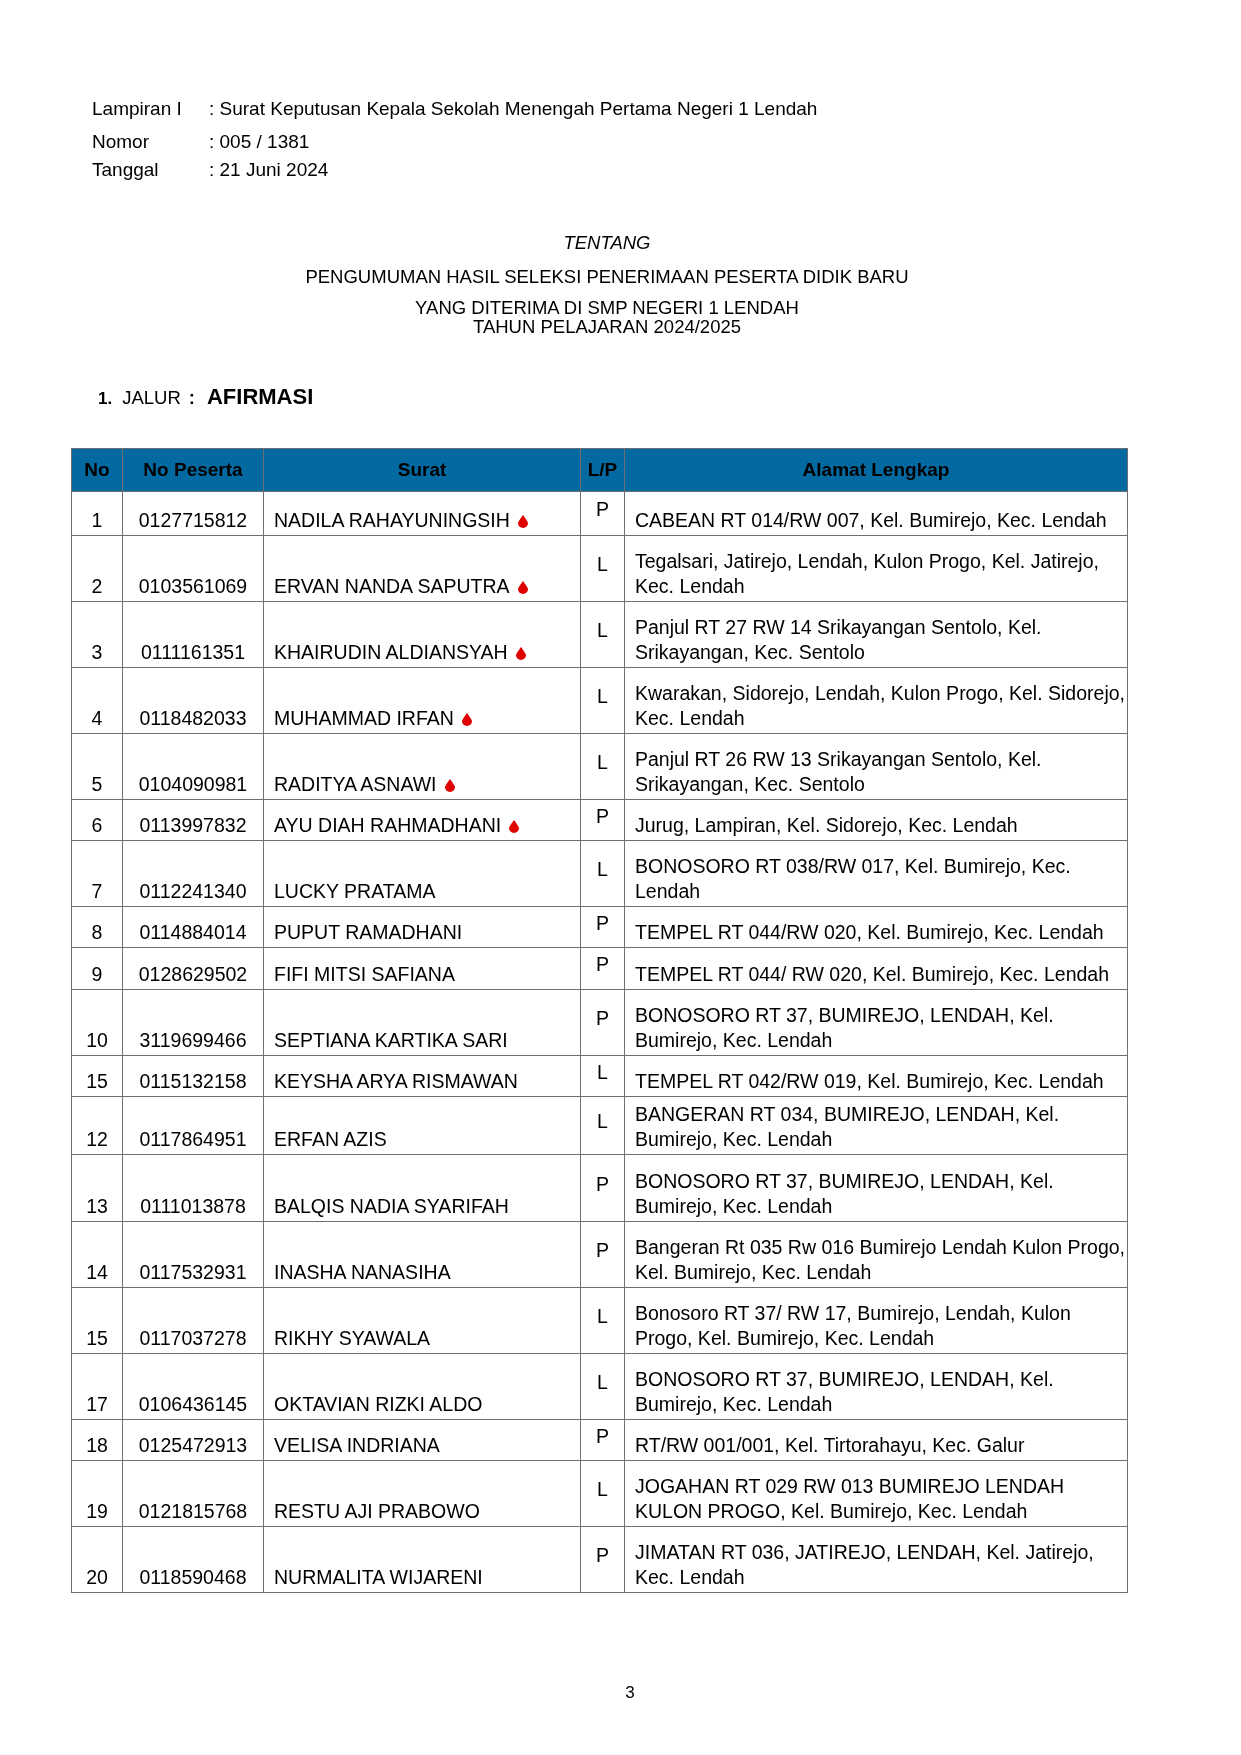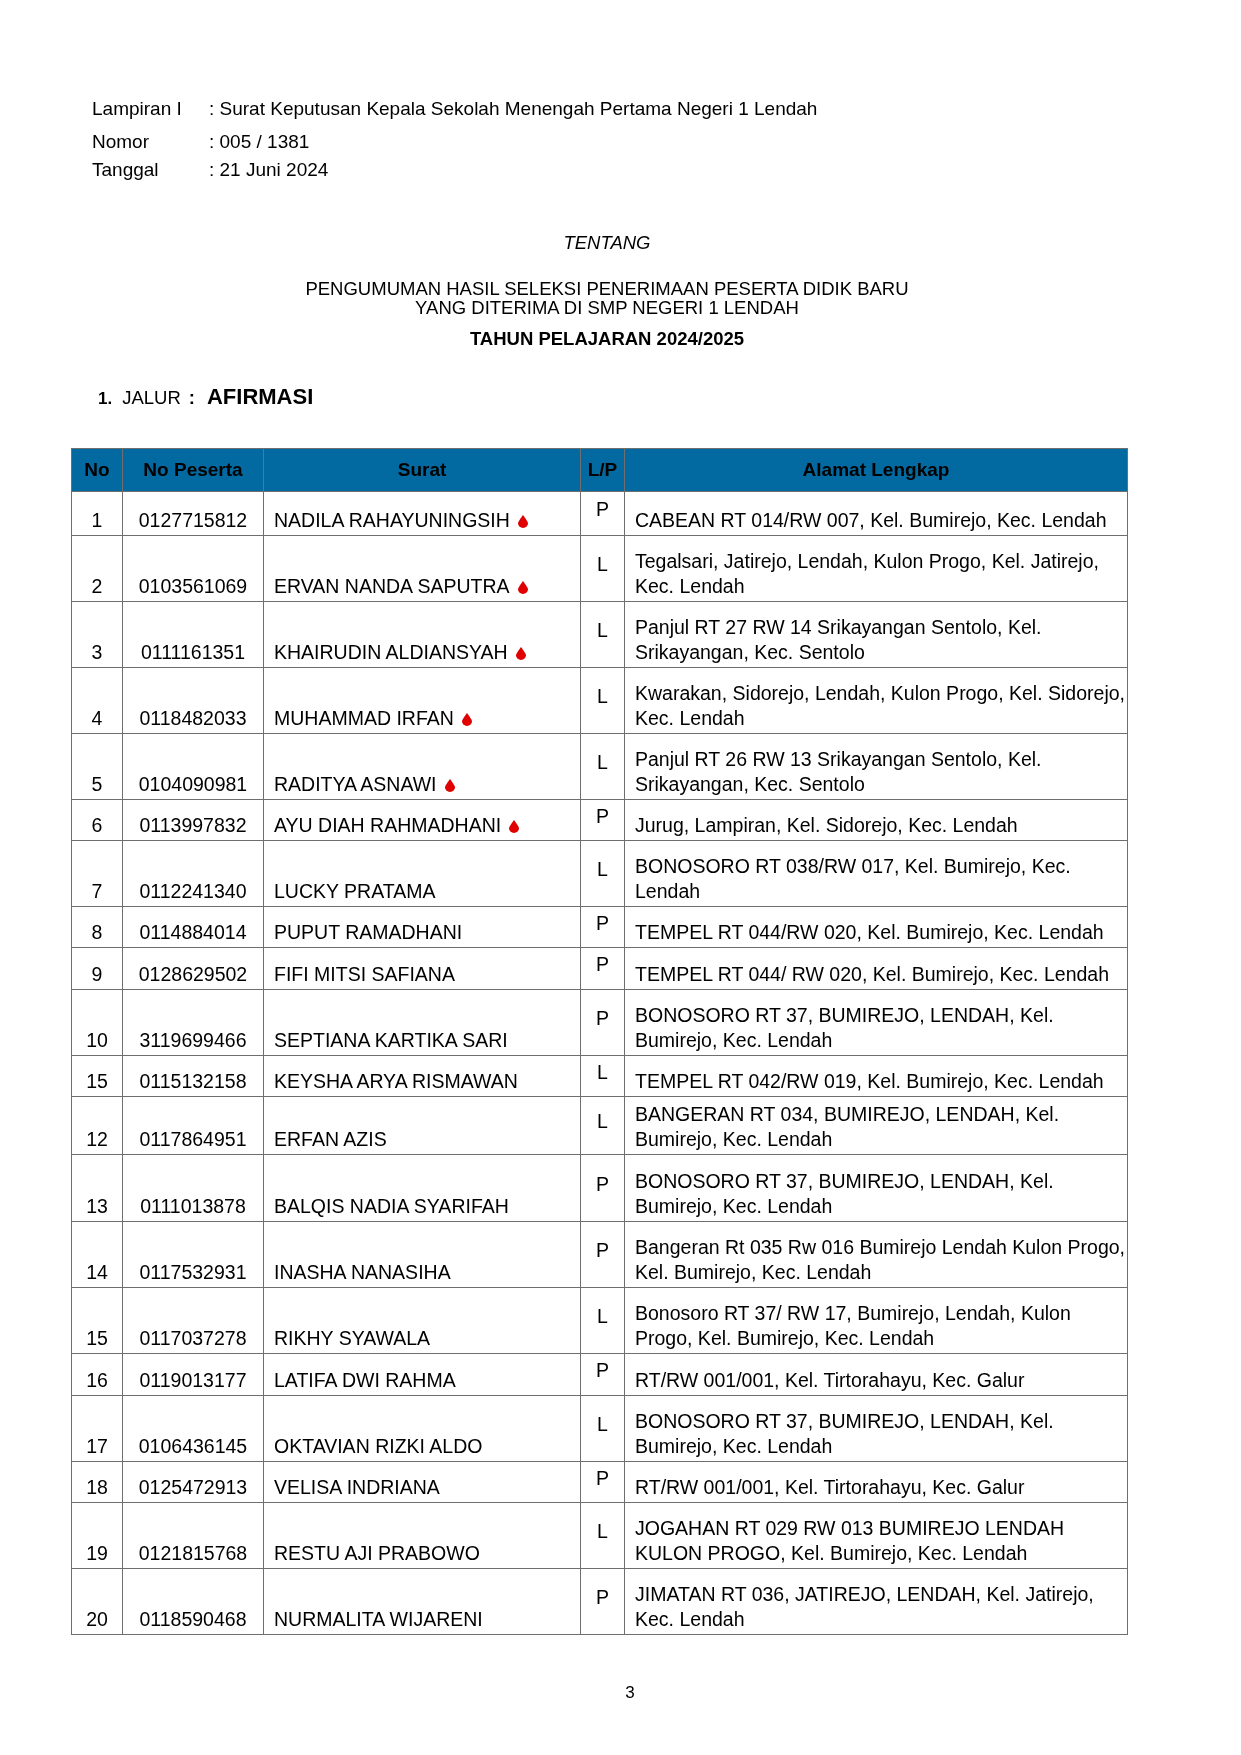--- a/index.html
+++ b/index.html
@@ -37,23 +37,23 @@
     <span class="lbl">Nomor</span>
     <span class="val">: 005 / 1381</span>
   </div>
   <div class="meta" style="top:159px;">
     <span class="lbl">Tanggal</span>
     <span class="val">: 21 Juni 2024</span>
   </div>
 </div>
 
 <div class="center" style="top:232px;font-style:italic;">TENTANG</div>
-<div class="center" style="top:278px;">PENGUMUMAN HASIL SELEKSI PENERIMAAN PESERTA DIDIK BARU</div>
+<div class="center" style="top:266px;">PENGUMUMAN HASIL SELEKSI PENERIMAAN PESERTA DIDIK BARU</div>
 <div class="center" style="top:297px;">YANG DITERIMA DI SMP NEGERI 1 LENDAH</div>
-<div class="center" style="top:328px;font-weight:bold;">TAHUN PELAJARAN 2024/2025</div>
+<div class="center" style="top:316px;">TAHUN PELAJARAN 2024/2025</div>
 
 <div class="jalur">
   <span class="num">1.</span><span class="kw">JALUR</span><span class="colon">:</span><span class="name">AFIRMASI</span>
 </div>
 
 <table>
   <colgroup>
     <col style="width:51px">
     <col style="width:141px">
     <col style="width:317px">
@@ -180,27 +180,20 @@
         <td class="lp"><span>P</span></td>
         <td class="alamat"><span>Bangeran Rt 035 Rw 016 Bumirejo Lendah Kulon Progo, Kel. Bumirejo, Kec. Lendah</span></td>
       </tr>
       <tr style="height: 66px;">
         <td class="no"><span>15</span></td>
         <td class="peserta"><span>0117037278</span></td>
         <td class="nama"><span>RIKHY SYAWALA</span></td>
         <td class="lp"><span>L</span></td>
         <td class="alamat"><span>Bonosoro RT 37/ RW 17, Bumirejo, Lendah, Kulon Progo, Kel. Bumirejo, Kec. Lendah</span></td>
       </tr>
-      <tr style="height: 42px;">
-        <td class="no"><span>16</span></td>
-        <td class="peserta"><span>0119013177</span></td>
-        <td class="nama"><span>LATIFA DWI RAHMA</span></td>
-        <td class="lp"><span>P</span></td>
-        <td class="alamat"><span>RT/RW 001/001, Kel. Tirtorahayu, Kec. Galur</span></td>
-      </tr>
       <tr style="height: 66px;">
         <td class="no"><span>17</span></td>
         <td class="peserta"><span>0106436145</span></td>
         <td class="nama"><span>OKTAVIAN RIZKI ALDO</span></td>
         <td class="lp"><span>L</span></td>
         <td class="alamat"><span>BONOSORO RT 37, BUMIREJO, LENDAH, Kel. Bumirejo, Kec. Lendah</span></td>
       </tr>
       <tr style="height: 41px;">
         <td class="no"><span>18</span></td>
         <td class="peserta"><span>0125472913</span></td>

